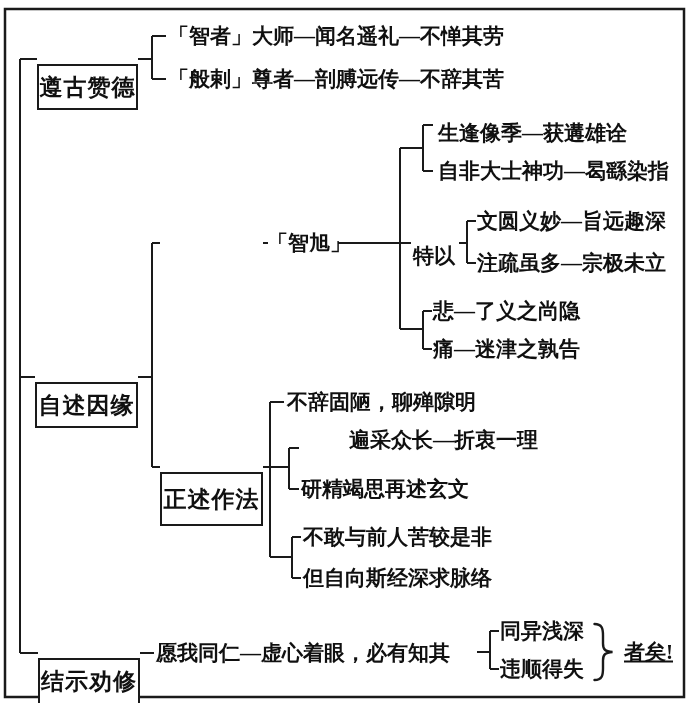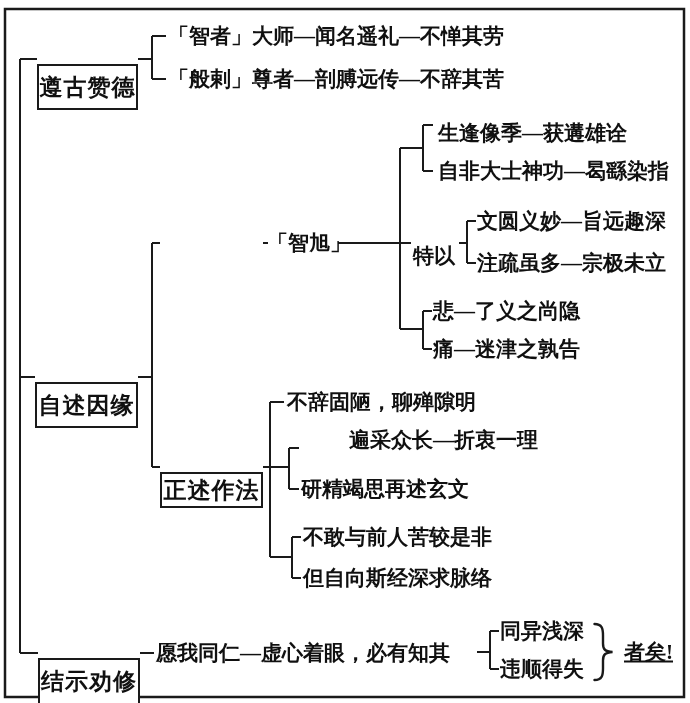--- a/index.html
+++ b/index.html
@@ -80,21 +80,21 @@
       <path d="M490,631 V669"></path>
       <path d="M490,631 H499"></path>
       <path d="M490,669 H499"></path>
 
       <path d="M594.5,624 C602,624 603,628.5 603,635.5 L603,643.5 C603,649.5 605,651.3 612.5,652 C605,652.7 603,654.5 603,660.5 L603,668.5 C603,675.5 602,680 594.5,680" stroke-width="2.4" stroke-linecap="round"></path>
     </g>
   </svg>
 
   <div class="box" style="left:37px;top:36px;width:101px;height:46px;">遵古赞德</div>
   <div class="box" style="left:35px;top:354px;width:103px;height:46px;">自述因缘</div>
-  <div class="box" style="left:160px;top:444px;width:103px;height:36px;">正述作法</div>
+  <div class="box" style="left:160px;top:444px;width:103px;height:54px;">正述作法</div>
   <div class="box" style="left:38px;top:630px;width:102px;height:47px;">结示劝修</div>
 
   <div class="leaf" style="left:168px;top:36px;text-align:center;">「智者」大师—闻名遥礼—不惮其劳</div>
   <div class="leaf" style="left:168px;top:79px;">「般剌」尊者—剖膊远传—不辞其苦</div>
 
   <div class="leaf" style="left:267px;top:243px;">「智旭」</div>
   <div class="leaf" style="left:438px;top:125px;margin-top:8px;">生逢像季—获遘雄诠</div>
   <div class="leaf" style="left:438px;top:171px;">自非大士神功—曷繇染指</div>
   <div class="leaf" style="left:413px;top:243px;margin-top:13px;">特以</div>
   <div class="leaf" style="left:477px;top:221px;">文圆义妙—旨远趣深</div>

